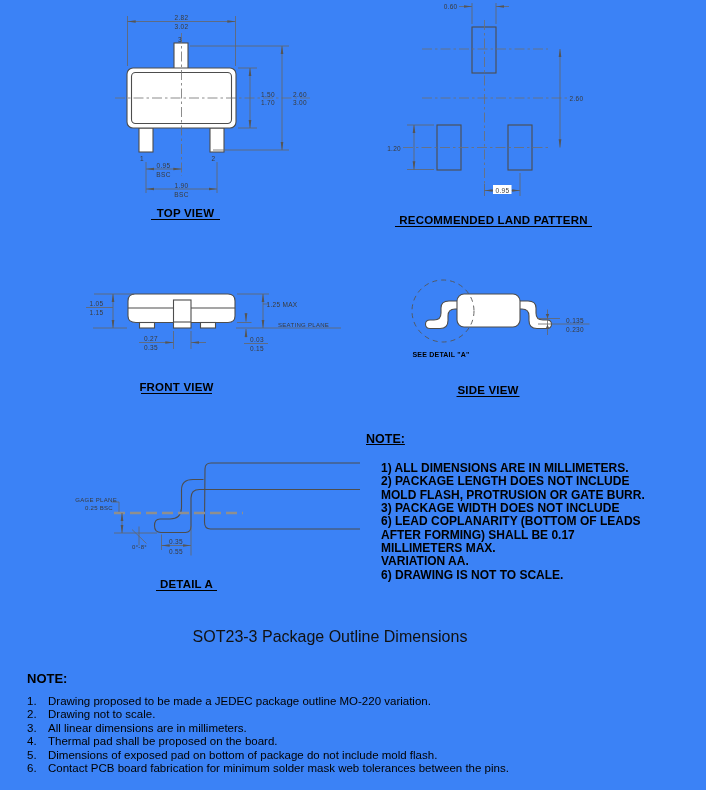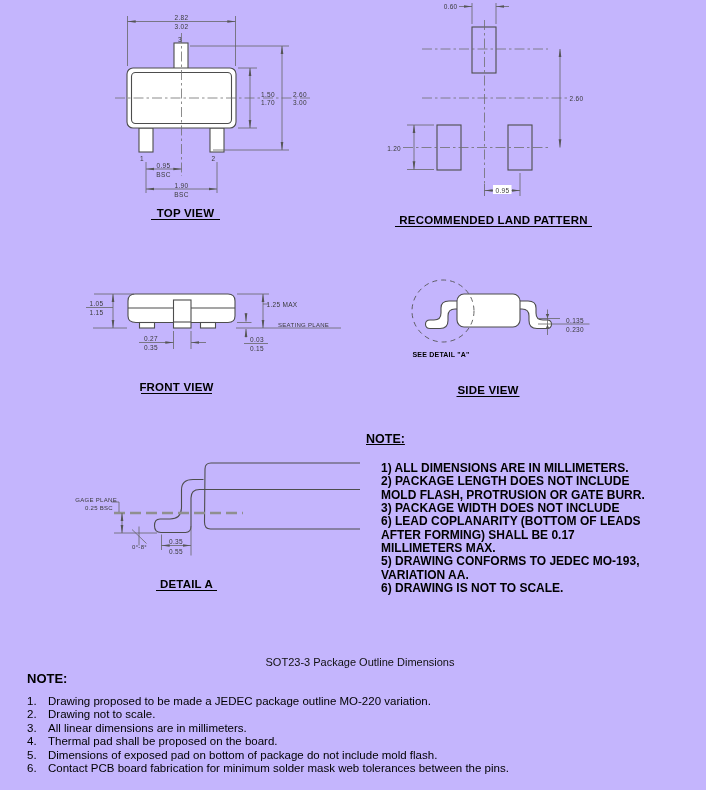--- a/index.html
+++ b/index.html
@@ -1,36 +1,36 @@
 <!DOCTYPE html>
 <html><head>
 <meta charset="utf-8">
 <style>
   html,body{margin:0;padding:0;background:#fff;}
-  #page{position:relative;width:706px;height:790px;background:#c4b5fd;overflow:hidden;
+  #page{position:relative;width:706px;height:790px;background:#3b82f6;overflow:hidden;
         font-family:"Liberation Sans", sans-serif;}
   svg{position:absolute;left:0;top:0;}
   svg text{font-family:"Liberation Sans", sans-serif;fill:#333;}
   text.d{font-size:6.5px;letter-spacing:0.3px;fill:#3a3a3a;}
   text.ds{font-size:6px;letter-spacing:0.3px;fill:#3a3a3a;}
   text.db{font-size:7px;font-weight:bold;fill:#000;letter-spacing:0.2px;}
   text.lbl{font-size:11.5px;font-weight:bold;fill:#000;letter-spacing:0.2px;}
   .ol{stroke:#4d4d4d;stroke-width:1.1;fill:none;}
   .olf{stroke:#4d4d4d;stroke-width:1.1;fill:#fff;}
   .tl{stroke:#666;stroke-width:0.8;fill:none;}
   .cl{stroke:#6e6e6e;stroke-width:0.8;fill:none;stroke-dasharray:10 3 2.5 3;}
   .dim{stroke:#666;stroke-width:0.8;fill:none;marker-start:url(#ar);marker-end:url(#ar);}
   .dime{stroke:#666;stroke-width:0.8;fill:none;marker-end:url(#ar);}
   .ul{stroke:#000;stroke-width:1.2;}
   .gage{stroke:#8f8f8f;stroke-width:2.6;fill:none;stroke-dasharray:11 5;}
   .dash{stroke:#555;stroke-width:0.9;fill:none;stroke-dasharray:5 4;}
   .note-dwg{position:absolute;left:363px;top:432px;width:260px;color:#000;}
   .note-dwg .t{font-size:12.5px;font-weight:bold;text-decoration:underline;margin-left:3px;}
   .note-dwg .lines{margin-top:16px;font-size:12px;font-weight:bold;line-height:13.35px;white-space:nowrap;margin-left:18px;}
-  #caption{position:absolute;left:0;top:656px;width:660px;text-align:center;font-size:11px;color:#111;margin-left:30px;}
+  #caption{position:absolute;left:0;top:628px;width:660px;text-align:center;font-size:16px;color:#111;}
   #bottom-note{position:absolute;left:27px;top:671px;width:660px;color:#000;}
   #bottom-note .t{font-size:13px;font-weight:bold;}
   #bottom-note .items{margin-top:9px;font-size:11.5px;line-height:13.4px;}
   #bottom-note .row{display:flex;}
   #bottom-note .num{width:21px;flex:0 0 21px;}
   #bottom-note .txt{white-space:nowrap;}
 </style>
 </head>
 <body>
 
@@ -230,21 +230,20 @@
 <div class="note-dwg">
   <div class="t">NOTE:</div>
   <div class="lines">
     <div>1) ALL DIMENSIONS ARE IN MILLIMETERS.</div>
     <div>2) PACKAGE LENGTH DOES NOT INCLUDE</div>
     <div>MOLD FLASH, PROTRUSION OR  GATE BURR.</div>
     <div>3) PACKAGE WIDTH DOES NOT INCLUDE</div>
     <div>6) LEAD COPLANARITY (BOTTOM OF LEADS</div>
     <div>AFTER FORMING) SHALL BE 0.17</div>
     <div>MILLIMETERS MAX.</div>
-    <div>5) DRAWING CONFORMS TO JEDEC MO-193,</div>
     <div>VARIATION AA.</div>
     <div>6) DRAWING IS NOT TO SCALE.</div>
   </div>
 </div>
 
 <div id="caption">SOT23-3 Package Outline Dimensions</div>
 
 <div id="bottom-note">
   <div class="t">NOTE:</div>
   <div class="items">

